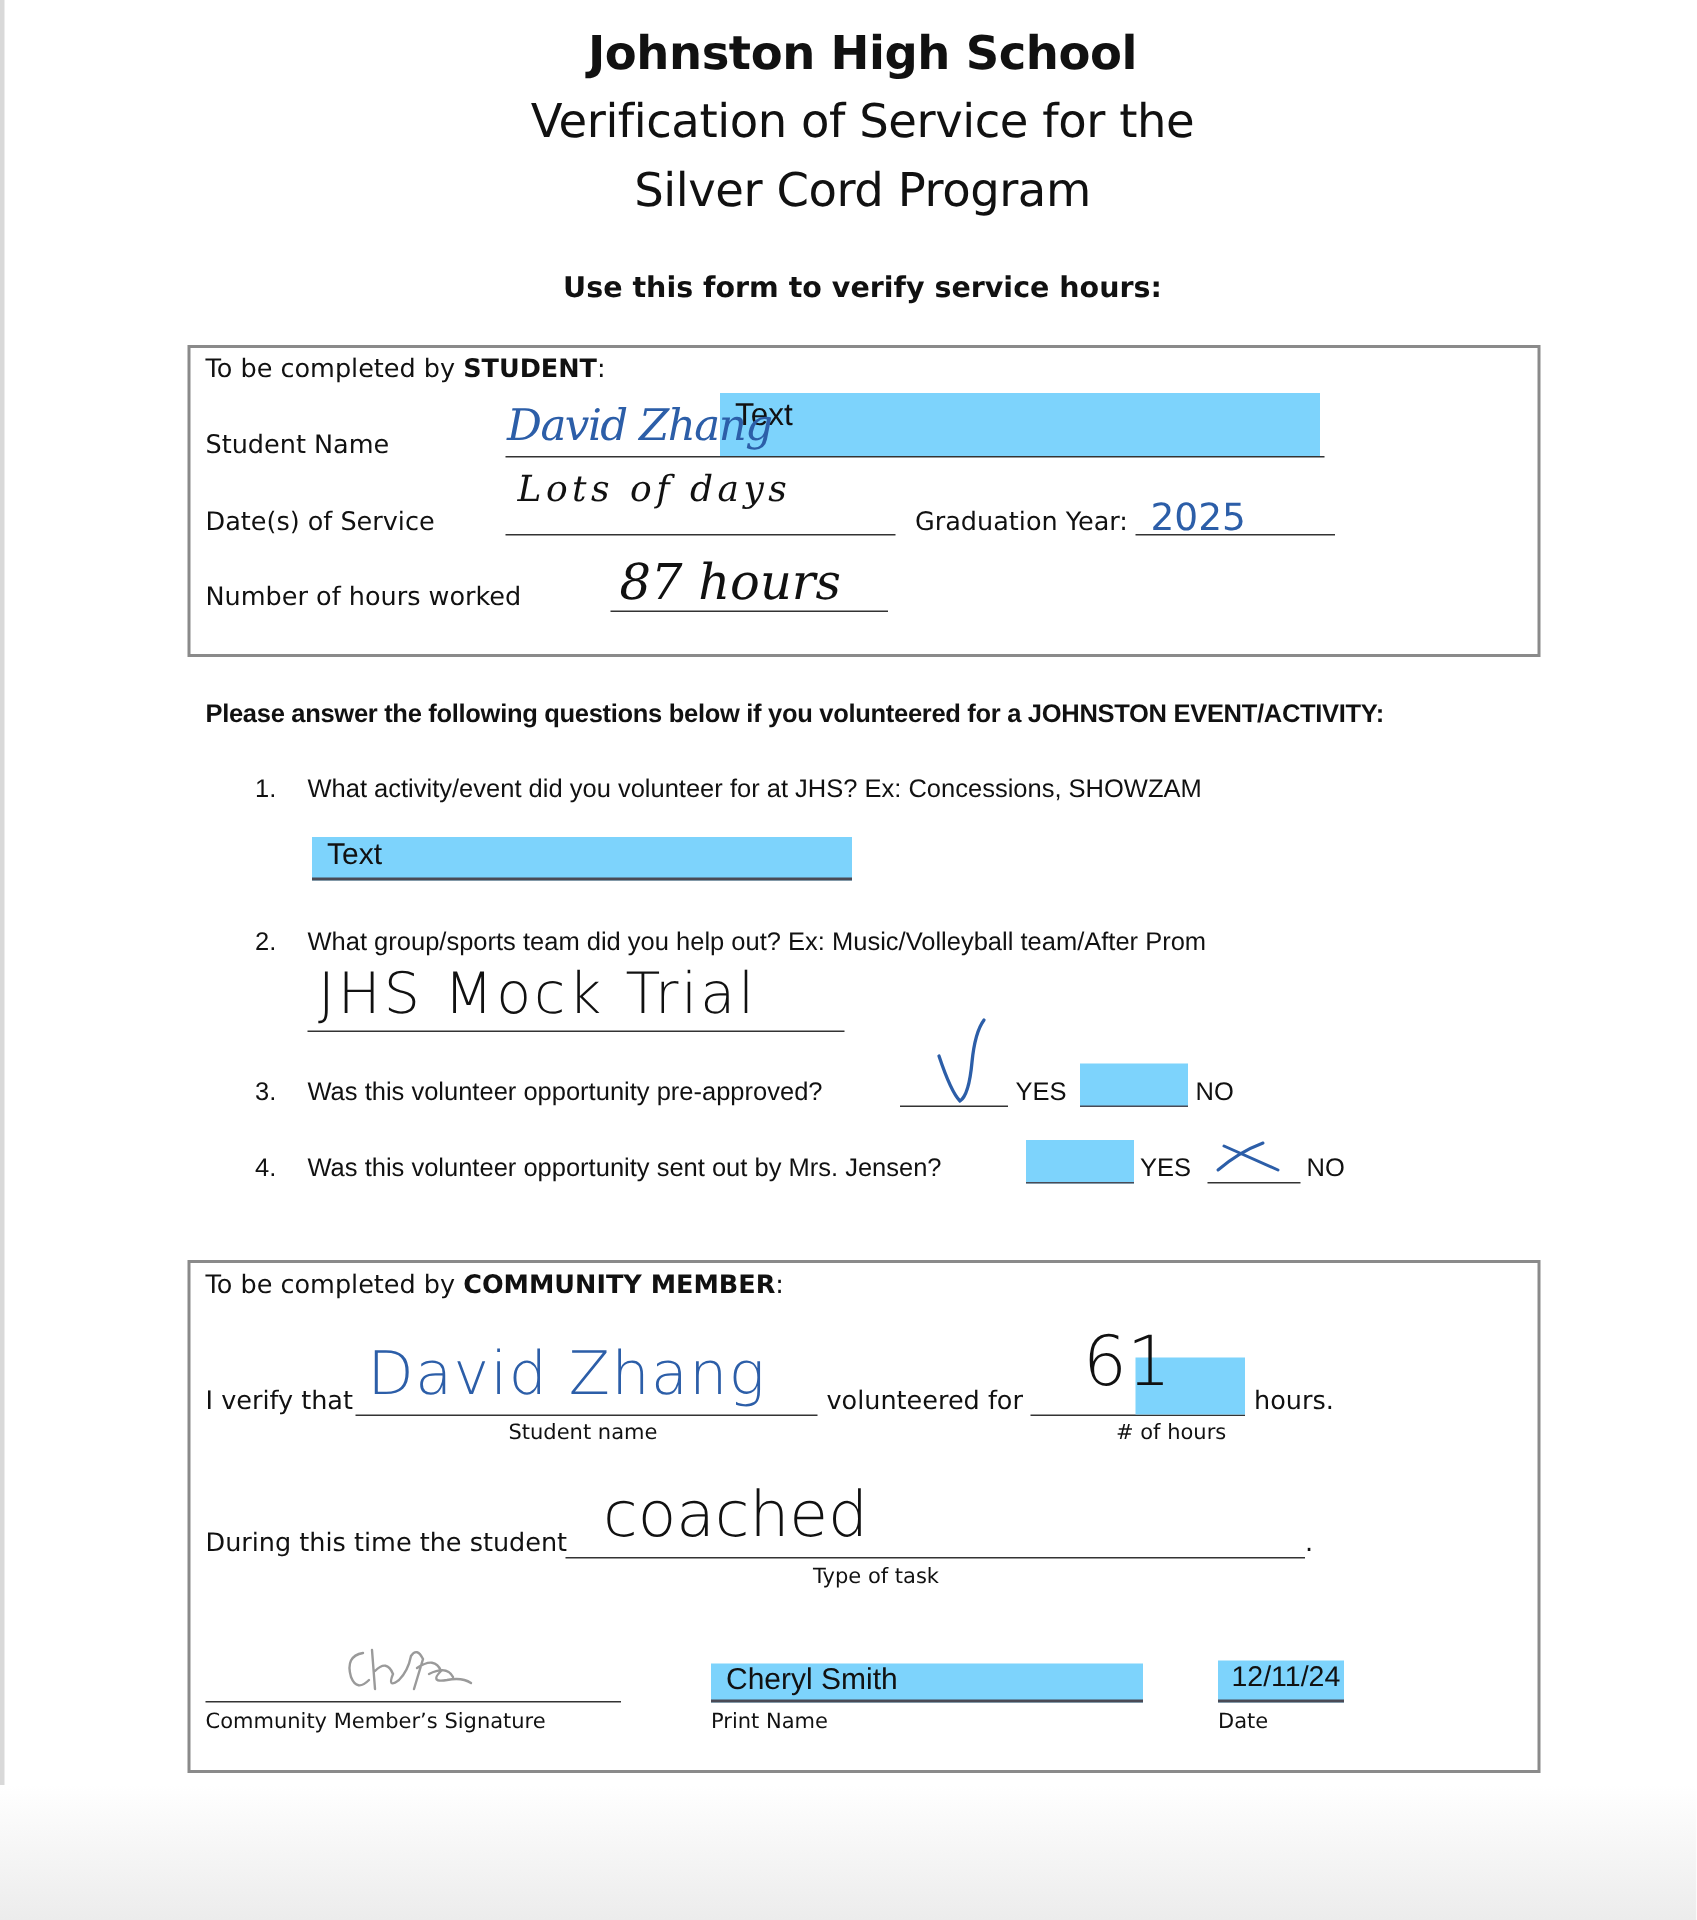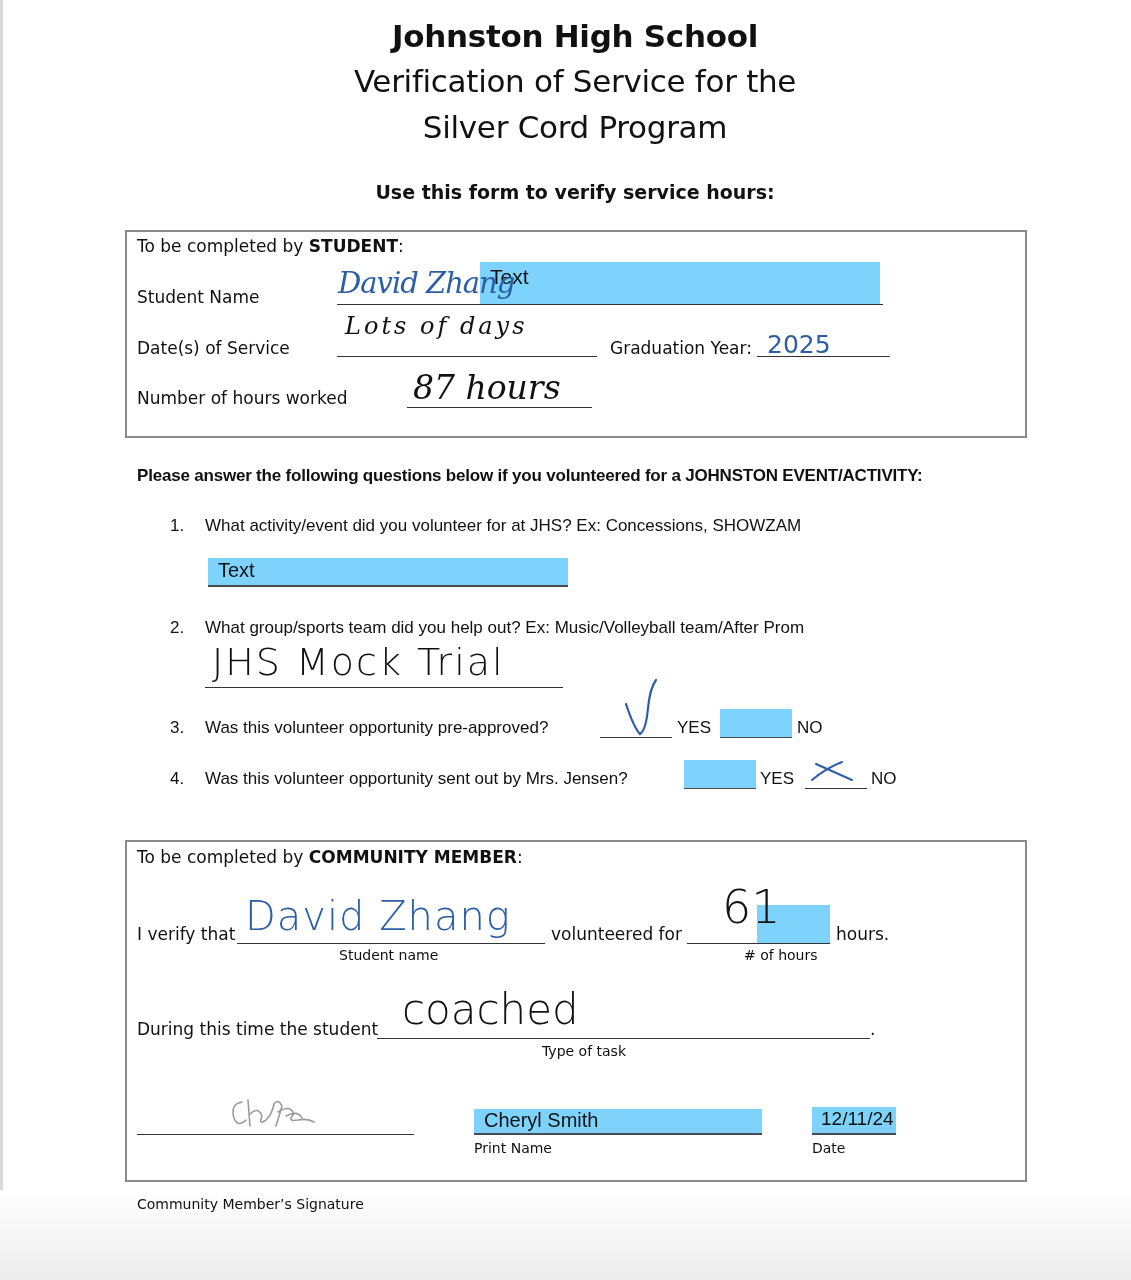--- a/index.html
+++ b/index.html
@@ -114,21 +114,21 @@
 <div class="abs c lbl" style="left:137px;top:1019px;">During this time the student</div>
 <div class="abs line" style="left:377px;top:1038px;width:493px;height:0;"></div>
 <div class="abs c" style="left:402px;top:985px;font-size:42px;font-weight:200;">coached</div>
 <div class="abs c lbl" style="left:870px;top:1019px;">.</div>
 <div class="abs c sm" style="left:542px;top:1043px;">Type of task</div>
 
 <div class="abs line" style="left:137px;top:1134px;width:277px;height:0;"></div>
 <svg style="left:228px;top:1096px;" width="95" height="36">
   <path d="M14 6 Q2 8 6 22 Q10 32 18 24 M20 4 L22 30 M22 18 Q30 10 34 20 Q30 30 38 24 Q44 18 46 8 Q50 2 54 10 L48 30 M50 16 Q62 8 66 18 Q58 26 70 24 Q80 22 86 26 M58 20 Q70 14 74 22" fill="none" stroke="#9a9a9a" stroke-width="1.6" stroke-linecap="round"></path>
 </svg>
-<div class="abs c sm" style="left:137px;top:1196px;">Community Member’s Signature</div>
+<div class="abs c sm" style="left:137px;top:1140px;">Community Member’s Signature</div>
 
 <div class="abs field" style="left:474px;top:1109px;width:288px;height:26px;">
   <span class="abs fieldtext" style="left:10px;top:0px;font-size:20px;">Cheryl Smith</span>
 </div>
 <div class="abs c sm" style="left:474px;top:1140px;">Print Name</div>
 
 <div class="abs field" style="left:812px;top:1107px;width:84px;height:28px;">
   <span class="abs fieldtext" style="left:9px;top:1px;font-size:19px;">12/11/24</span>
 </div>
 <div class="abs c sm" style="left:812px;top:1140px;">Date</div>

